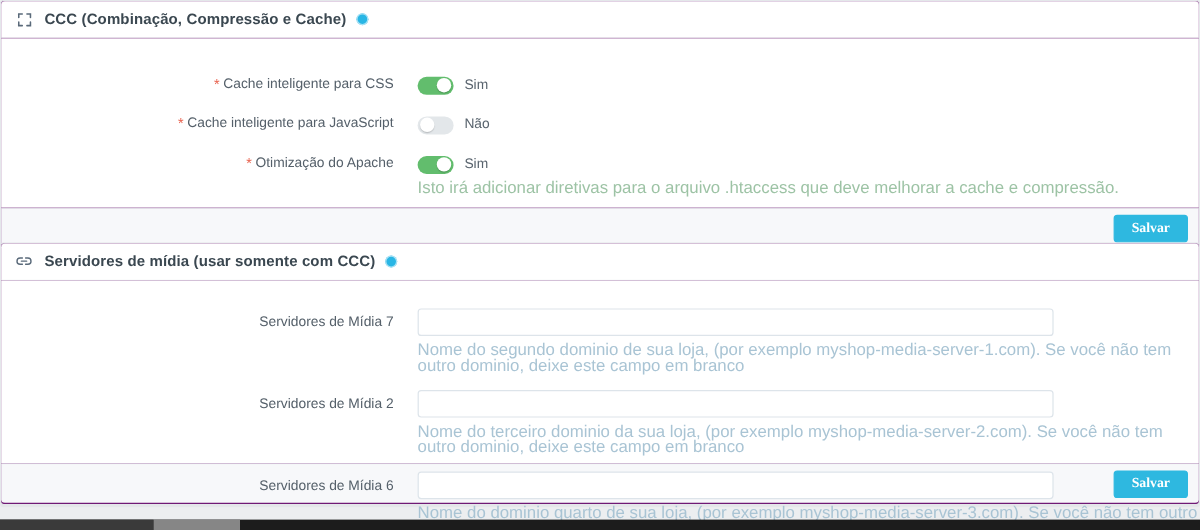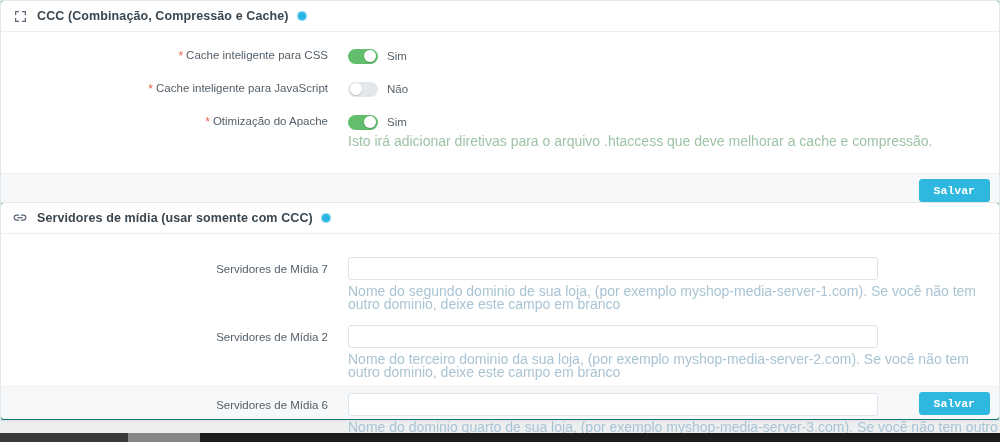--- a/index.html
+++ b/index.html
@@ -16,21 +16,21 @@
     width: 1000px;
     height: 442px;
     background: #eceef0;
   }
 
   
   .panel {
     position: absolute;
     left: 0;
     width: 1000px;
-    background: #0f766e;
+    background: #701a75;
     border: 1px solid #e4e7ea;
     border-radius: 3px;
     box-shadow: 0 1px 1px rgba(0,0,0,0.035);
   }
   .panel-head {
     height: 31px;
     display: flex;
     align-items: center;
     padding: 0 10px;
     background: #ffffff;
@@ -148,21 +148,21 @@
     outline: none;
   }
   .text-input::placeholder { color: #b9c2ca; }
 
   
   .btn-save {
     background: #2eb8e0;
     border: 1px solid #2eb8e0;
     border-radius: 3px;
     color: #ffffff;
-    font-family: Liberation Mono, monospace;
+    font-family: Liberation Serif, serif;
     font-size: 11.5px;
     font-weight: bold;
     padding: 0 14px;
     height: 23px;
     line-height: 21px;
     cursor: pointer;
   }
 
   
   .hscroll {
@@ -197,21 +197,21 @@
         <svg width="13" height="13" viewBox="0 0 16 16" fill="none" stroke="#5a6a7a" stroke-width="1.6" stroke-linecap="round">
           <path d="M2 5.6V2h3.6M10.4 2H14v3.6M14 10.4V14h-3.6M5.6 14H2v-3.6"></path>
         </svg>
       </span>
       <span class="panel-title">CCC (Combinação, Compressão e Cache)</span>
       <span class="status-dot"></span>
     </div>
 
     <div class="panel-body" style="padding-top:16px; height:141px;">
 
-      <div class="form-row" style="margin-bottom:17px;">
+      <div class="form-row" style="margin-bottom:17px;margin-top:15px;">
         <div class="form-label">
           <span class="req">*</span><span>Cache inteligente para CSS</span>
         </div>
         <div class="form-ctrl">
           <div class="switch-line">
             <span class="switch on">
               <span class="knob"></span>
             </span>
             <span class="switch-text">Sim</span>
           </div>

